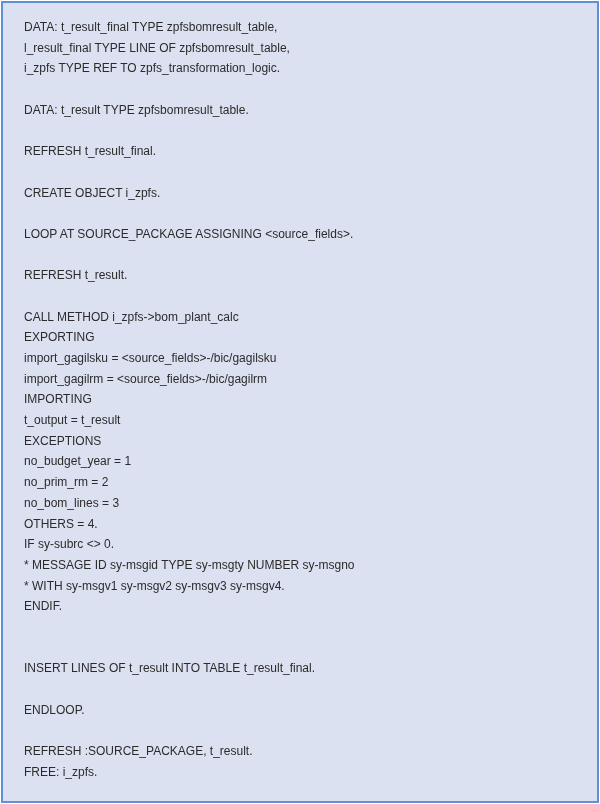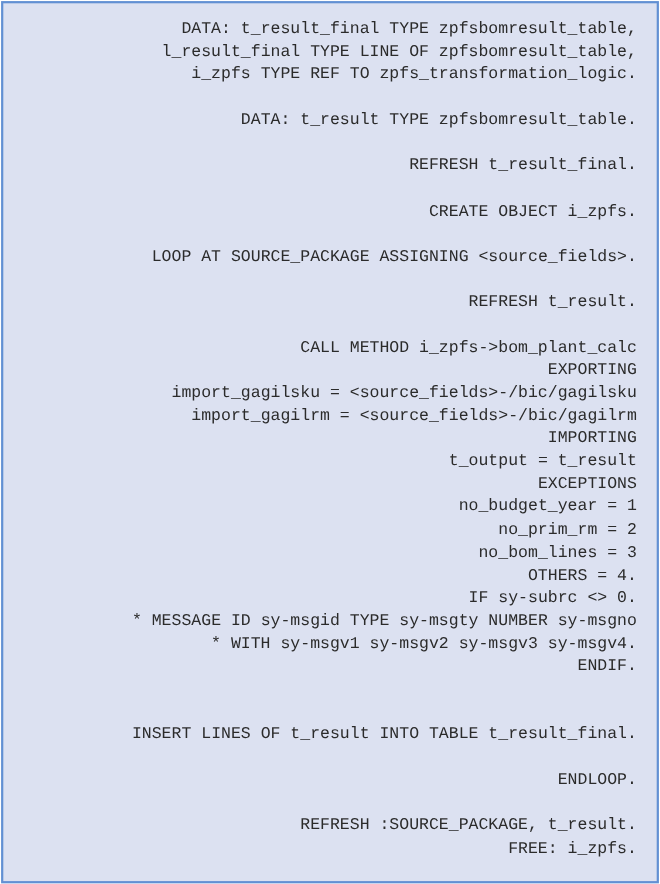--- a/index.html
+++ b/index.html
@@ -20,26 +20,25 @@
     top: 1px;
     right: 1px;
     bottom: 1px;
     box-sizing: border-box;
     border: 2px solid var(--frame-border, #6290d3);
     background: var(--frame-bg, #dce1f1);
     padding: 14px 18px 10px 21px;
     overflow: hidden;
   }
   .code-block {
-    font-family: Liberation Mono, monospace;
-    font-size: 15px;
+    font-family: Liberation Sans, sans-serif;
+    font-size: 12px;
     line-height: 20.7px;
     color: #2b2b2b;
     white-space: pre;
-    text-align: right;
   }
   .code-line {
     height: 20.7px;
   }
 </style>
 </head>
 <body>
 
 <div class="code-frame" style="--frame-bg: #dce1f1; --frame-border: #6290d3;">
   <div class="code-block" style="color: rgb(43, 43, 43);"><div class="code-line">DATA: t_result_final TYPE zpfsbomresult_table,</div><div class="code-line">l_result_final TYPE LINE OF zpfsbomresult_table,</div><div class="code-line">i_zpfs TYPE REF TO zpfs_transformation_logic.</div><div class="code-line">&nbsp;</div><div class="code-line">DATA: t_result TYPE zpfsbomresult_table.</div><div class="code-line">&nbsp;</div><div class="code-line">REFRESH t_result_final.</div><div class="code-line">&nbsp;</div><div class="code-line">CREATE OBJECT i_zpfs.</div><div class="code-line">&nbsp;</div><div class="code-line">LOOP AT SOURCE_PACKAGE ASSIGNING &lt;source_fields&gt;.</div><div class="code-line">&nbsp;</div><div class="code-line">REFRESH t_result.</div><div class="code-line">&nbsp;</div><div class="code-line">CALL METHOD i_zpfs-&gt;bom_plant_calc</div><div class="code-line">EXPORTING</div><div class="code-line">import_gagilsku = &lt;source_fields&gt;-/bic/gagilsku</div><div class="code-line">import_gagilrm = &lt;source_fields&gt;-/bic/gagilrm</div><div class="code-line">IMPORTING</div><div class="code-line">t_output = t_result</div><div class="code-line">EXCEPTIONS</div><div class="code-line">no_budget_year = 1</div><div class="code-line">no_prim_rm = 2</div><div class="code-line">no_bom_lines = 3</div><div class="code-line">OTHERS = 4.</div><div class="code-line">IF sy-subrc &lt;&gt; 0.</div><div class="code-line">* MESSAGE ID sy-msgid TYPE sy-msgty NUMBER sy-msgno</div><div class="code-line">* WITH sy-msgv1 sy-msgv2 sy-msgv3 sy-msgv4.</div><div class="code-line">ENDIF.</div><div class="code-line">&nbsp;</div><div class="code-line">&nbsp;</div><div class="code-line">INSERT LINES OF t_result INTO TABLE t_result_final.</div><div class="code-line">&nbsp;</div><div class="code-line">ENDLOOP.</div><div class="code-line">&nbsp;</div><div class="code-line">REFRESH :SOURCE_PACKAGE, t_result.</div><div class="code-line">FREE: i_zpfs.</div></div>

